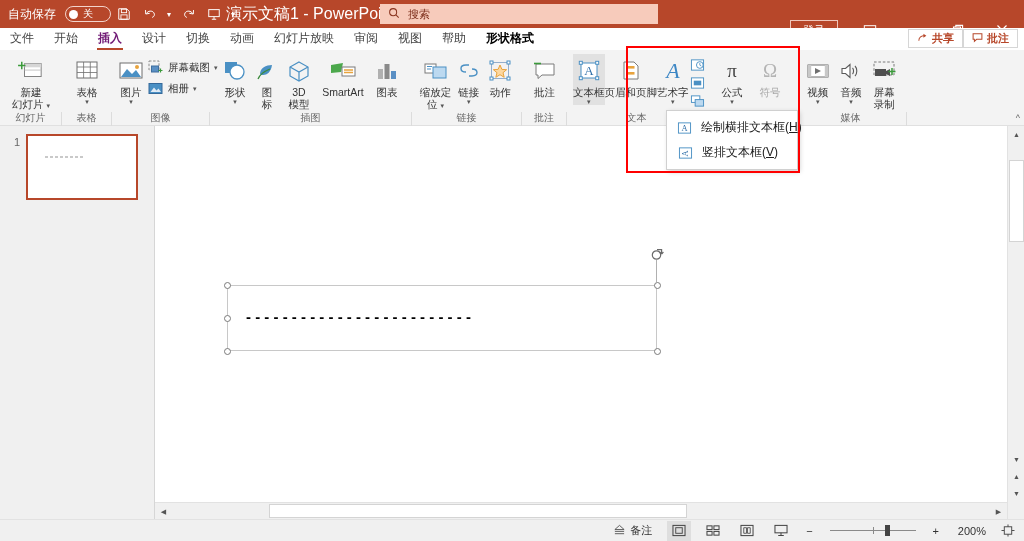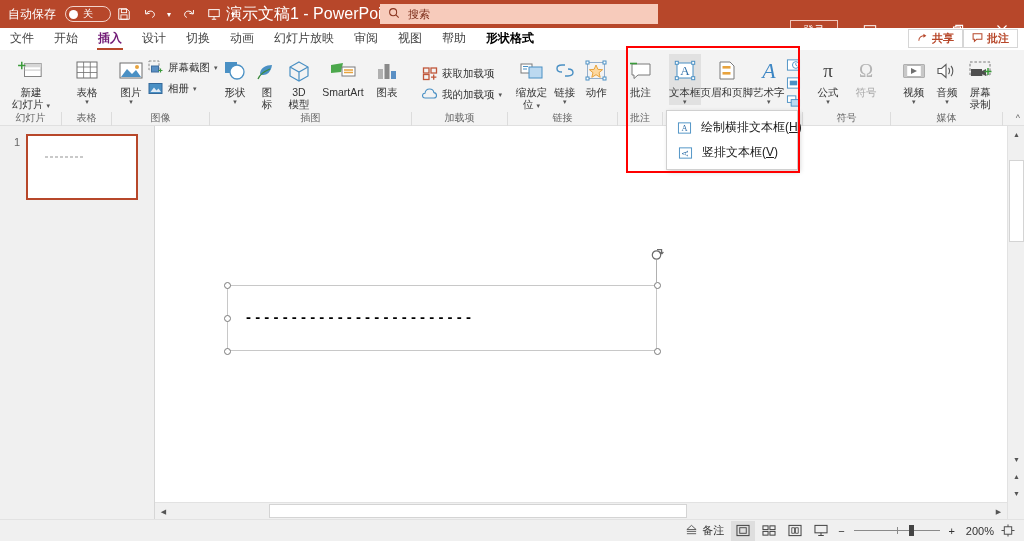--- a/index.html
+++ b/index.html
@@ -174,21 +174,21 @@
     font-weight: bold;
   }
 
   
   .statusbar {
     position: absolute; left: 0; right: 0; bottom: 0; height: 22px; background: #f0f0f0;
     display: flex; align-items: center; font-size: 11px; color: #333;
     border-top: 1px solid #e2e2e2;
   }
   .sb-left { display: flex; align-items: center; gap: 10px; padding-left: 8px; }
-  .sb-right { position: absolute; right: 4px; display: flex; align-items: center; gap: 2px; }
+  .sb-right { position: absolute; right: 4px; display: flex; align-items: center; gap: 10px; }
   .sb-item { display: flex; align-items: center; gap: 4px; padding: 0 5px; height: 20px; }
   .view-btn { width: 24px; height: 20px; display: flex; align-items: center; justify-content: center; }
   .view-btn.active { background: #dedede; }
   .zoom-slider { display: flex; align-items: center; gap: 0; margin: 0 4px; }
   .zs-line { width: 86px; height: 1px; background: #8a8a8a; position: relative; }
   .zs-tick { position: absolute; top: -3px; width: 1px; height: 7px; background: #8a8a8a; }
   .zs-knob { position: absolute; top: -5px; width: 5px; height: 11px; background: #444; }
   .zoom-pct { width: 34px; text-align: right; font-size: 11px; }
 </style>
 </head>
@@ -430,47 +430,20 @@
                 <rect x="10.5" y="4" width="5" height="15" fill="#8a8a8a"></rect>
                 <rect x="17" y="11" width="5" height="8" fill="#5a8fc4"></rect>
               </svg>
           </span>
           <span class="lbl">图表</span>
         </div>
       </div>
       <div class="rgroup-label">插图</div>
     </div>
 
-    <div class="rgroup" style="width:96px">
-      <div class="rgroup-body" style="align-items:center">
-        <div class="col-small" style="padding-top:2px">
-          <div class="smallbtn">
-            <span class="ico">
-              <svg width="16" height="15" viewBox="0 0 16 15">
-                  <rect x="1.5" y="2" width="5.5" height="5" fill="none" stroke="#c0563a" stroke-width="1.3"></rect>
-                  <rect x="1.5" y="8.5" width="5.5" height="5" fill="none" stroke="#c0563a" stroke-width="1.3"></rect>
-                  <rect x="9" y="2" width="5.5" height="5" fill="none" stroke="#c0563a" stroke-width="1.3"></rect>
-                  <path d="M11.7 8.5v5.2M9 11.1h5.4" stroke="#c0563a" stroke-width="1.3"></path>
-                </svg>
-            </span>
-            <span>获取加载项</span>
-          </div>
-          <div class="smallbtn">
-            <span class="ico">
-              <svg width="16" height="15" viewBox="0 0 16 15">
-                  <path d="M3 11c-1.5 0-2.5-1.1-2.5-2.4S1.6 6.2 3 6.2C3.3 3.6 5.4 2 7.6 2c2.4 0 4 1.7 4.3 3.6 1.6.2 2.6 1.4 2.6 2.8S13.4 11 11.8 11z" fill="none" stroke="#4a90c4" stroke-width="1.1"></path>
-                </svg>
-            </span>
-            <span>我的加载项</span>
-            <span class="caret-sm">▾</span>
-          </div>
-        </div>
-      </div>
-      <div class="rgroup-label">加载项</div>
-    </div>
 
     <div class="rgroup" style="width:110px">
       <div class="rgroup-body" style="justify-content:center">
         <div class="bigbtn" style="width:38px">
           <span class="ico">
             <svg width="26" height="22" viewBox="0 0 26 22">
                 <rect x="2" y="4" width="11" height="9" fill="#fff" stroke="#7a7a7a"></rect>
                 <path d="M4 6.5h5M4 9h4" stroke="#4a90c4" stroke-width="1.2"></path>
                 <rect x="10" y="7" width="13" height="11" fill="#bcd9f0" stroke="#4a90c4"></rect>
               </svg>

